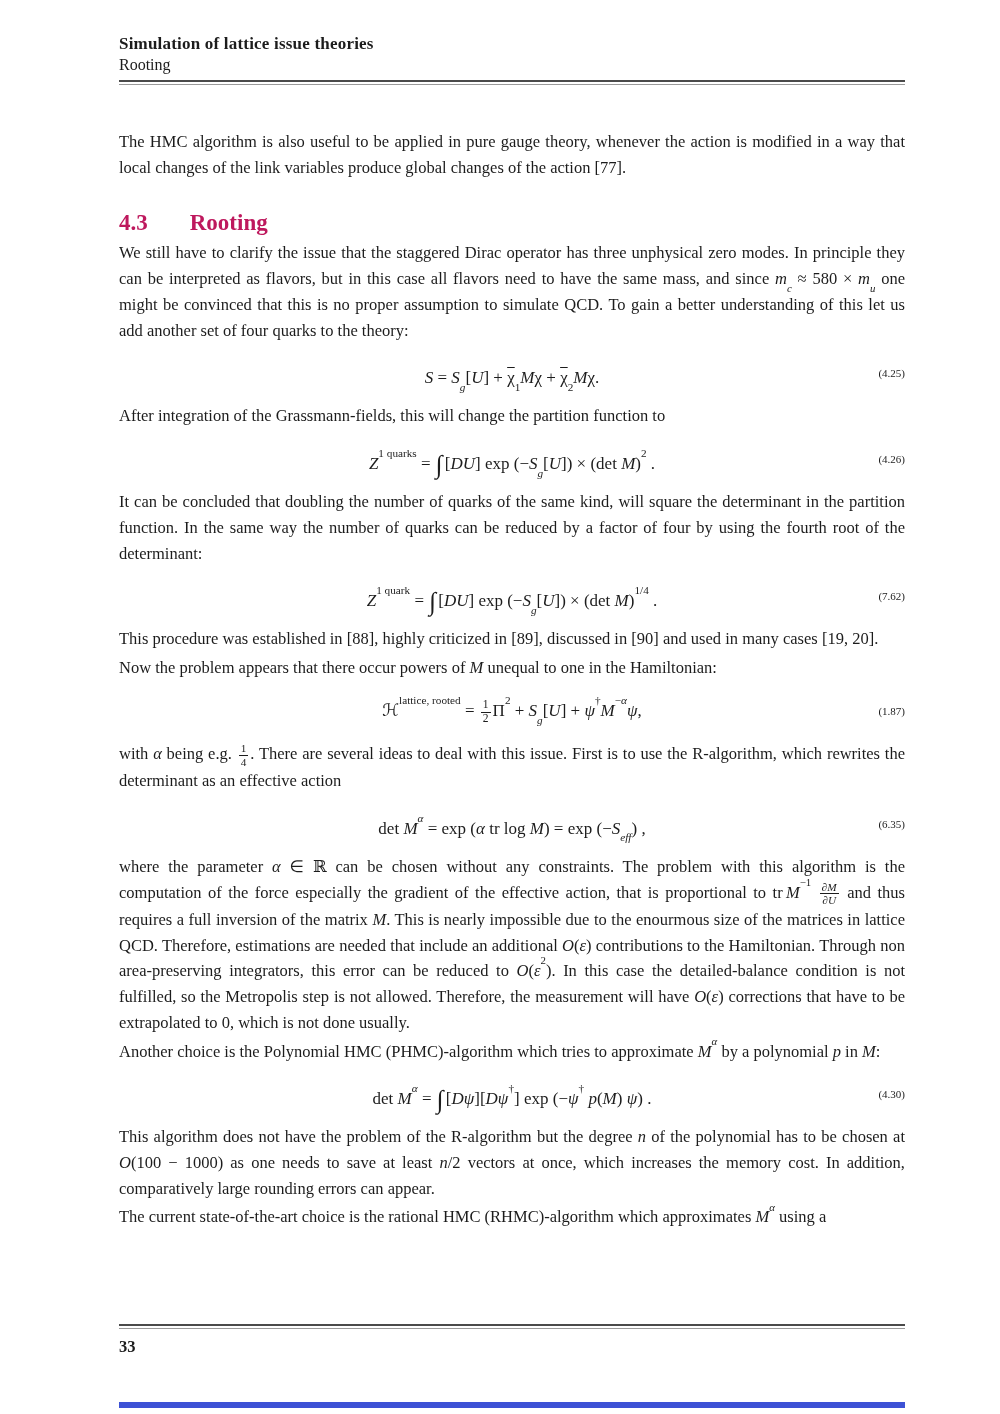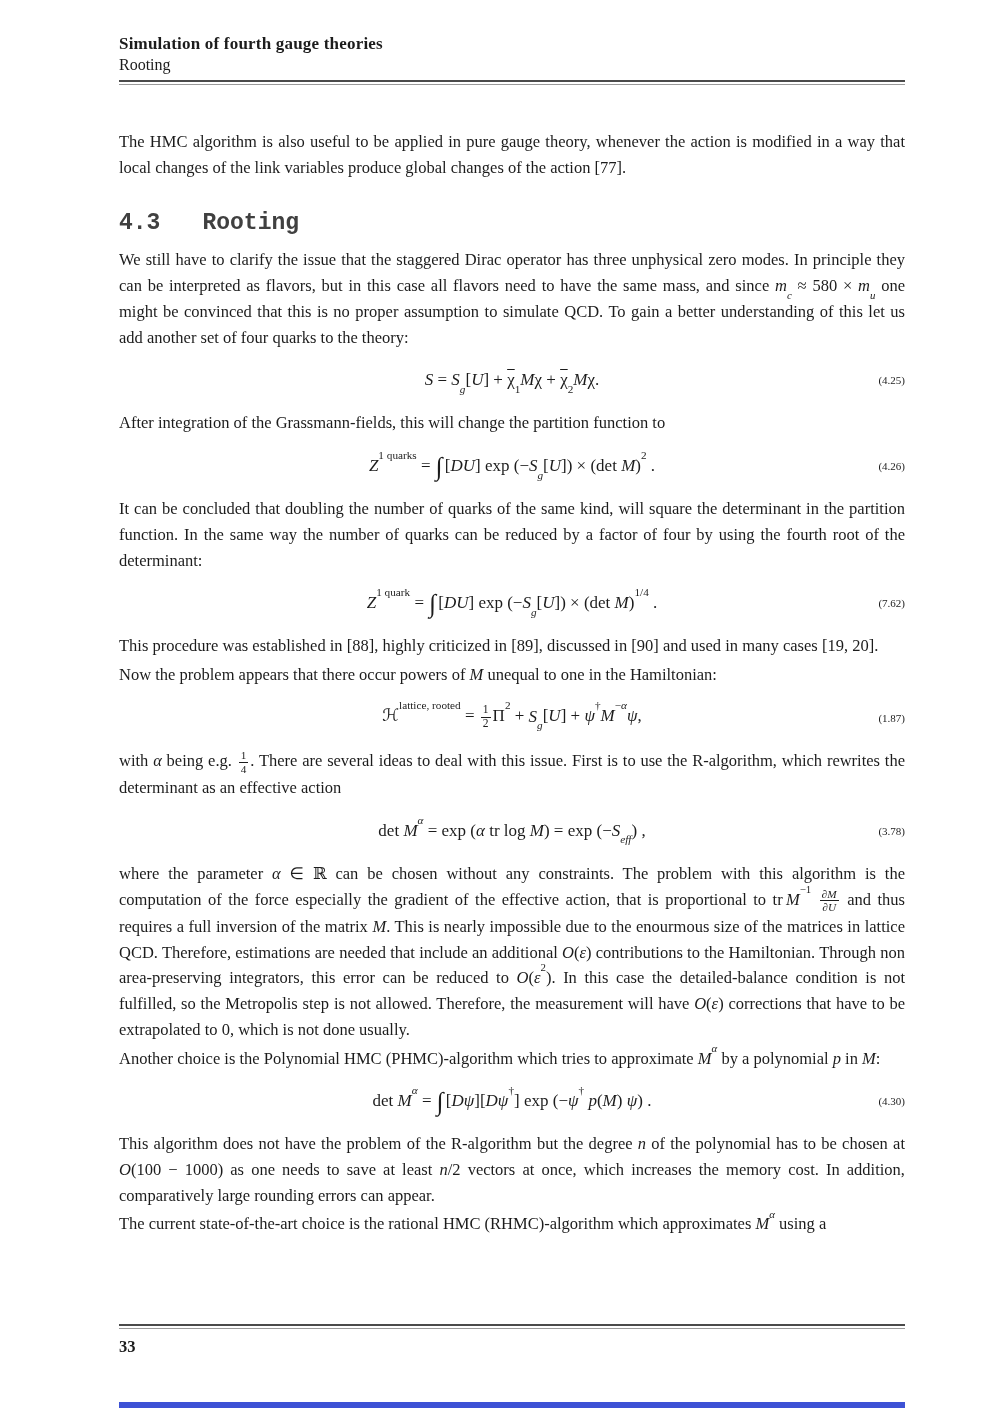--- a/index.html
+++ b/index.html
@@ -22,27 +22,27 @@
   .h-rule  { margin-top:6px; margin-bottom:0; }
   .rule-thick { height:2px; background:#4a4a4a; }
   .rule-thin  { height:1px; background:#9a9a9a; margin-top:2px; }
   .header { margin-bottom:44px; }
 
   
   .para { text-align:justify; line-height:1.56; margin-bottom:3px; }
   .secheading {
     display:flex; gap:42px;
     font-weight:bold; font-size:23px;
-    margin:30px 0 11px 0; color:#404040;font-family:Liberation Mono, monospace;
+    margin:30px 0 4px 0; color:#be185d;
   }
 
   
   .eq {
     position:relative;
-    display:flex; justify-content:center; align-items:center;
+    display:flex; justify-content:center; align-items:flex-end;
     margin:15px 0; font-size:17px; min-height:30px;
   }
   .eqbody { text-align:center; }
   .eqnum  { position:absolute; right:0; top:50%; transform:translateY(-50%); font-size:11px; }
 
   i { font-style:italic; }
   sup { font-size:66%; line-height:0; position:relative; top:-0.5em; }
   sub { font-size:66%; line-height:0; position:relative; top:0.28em; }
   .ov { text-decoration:overline; }
   .int { font-size:1.5em; line-height:0; vertical-align:-0.14em; margin:0 2px 0 1px; }
@@ -61,21 +61,21 @@
   .f-num { text-align:left; font-weight:bold; font-size:16.5px; margin-top:8px; }
   .blue-bar { position:absolute; left:119px; right:95px; top:1402px; height:6px; background:#3d52d5; }
 </style>
 </head>
 <body>
 
 <div class="page">
   <div class="content">
 
     <div class="header">
-      <div class="h-title">Simulation of fourth gauge theories</div>
+      <div class="h-title">Simulation of lattice issue theories</div>
       <div class="h-sub">Rooting</div>
       <div class="h-rule">
         <div class="rule-thick"></div>
         <div class="rule-thin"></div>
       </div>
     </div>
 
     <p class="para">The HMC algorithm is also useful to be applied in pure gauge theory, whenever the action is modified in a way that local changes of the link variables produce global changes of the action [77].</p>
 
     <div class="secheading">
@@ -115,21 +115,21 @@
       <span class="eqnum">(1.87)</span>
     </div>
 
     <p class="para">with <i>α</i> being e.g. <span class="frac">
           <span class="fn">1</span>
           <span class="fd">4</span>
         </span>. There are several ideas to deal with this issue. First is to use the R-algorithm, which rewrites the determinant as an effective action</p>
 
     <div class="eq">
       <span class="eqbody">det <i>M</i><sup><i>α</i></sup> = exp (<i>α</i> tr log <i>M</i>) = exp (−<i>S<sub>eff</sub></i>) ,</span>
-      <span class="eqnum">(3.78)</span>
+      <span class="eqnum">(6.35)</span>
     </div>
 
     <p class="para">where the parameter <i>α</i> ∈ <span class="cal">ℝ</span> can be chosen without any constraints. The problem with this algorithm is the computation of the force especially the gradient of the effective action, that is proportional to tr <i>M</i><sup>−1</sup> <span class="frac">
           <span class="fn">∂<i>M</i></span>
           <span class="fd">∂<i>U</i></span>
         </span> and thus requires a full inversion of the matrix <i>M</i>. This is nearly impossible due to the enourmous size of the matrices in lattice QCD. Therefore, estimations are needed that include an additional <i>O</i>(<i>ε</i>) contributions to the Hamiltonian. Through non area-preserving integrators, this error can be reduced to <i>O</i>(<i>ε</i><sup>2</sup>). In this case the detailed-balance condition is not fulfilled, so the Metropolis step is not allowed. Therefore, the measurement will have <i>O</i>(<i>ε</i>) corrections that have to be extrapolated to 0, which is not done usually.</p>
     <p class="para">Another choice is the Polynomial HMC (PHMC)-algorithm which tries to approximate <i>M</i><sup><i>α</i></sup> by a polynomial <i>p</i> in <i>M</i>:</p>
 
     <div class="eq">
       <span class="eqbody">det <i>M</i><sup><i>α</i></sup> = <span class="int">∫</span>[<i>Dψ</i>][<i>Dψ</i><sup>†</sup>] exp (−<i>ψ</i><sup>†</sup> <i>p</i>(<i>M</i>) <i>ψ</i>) .</span>

